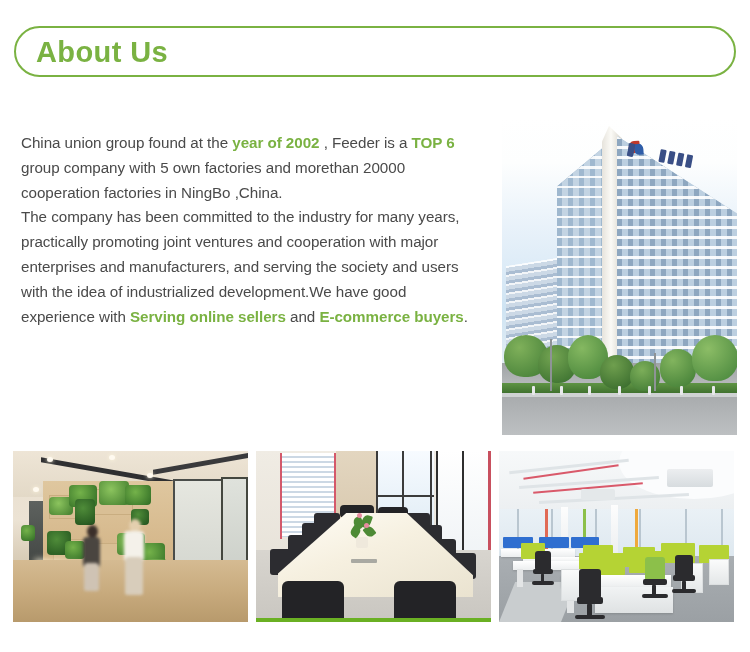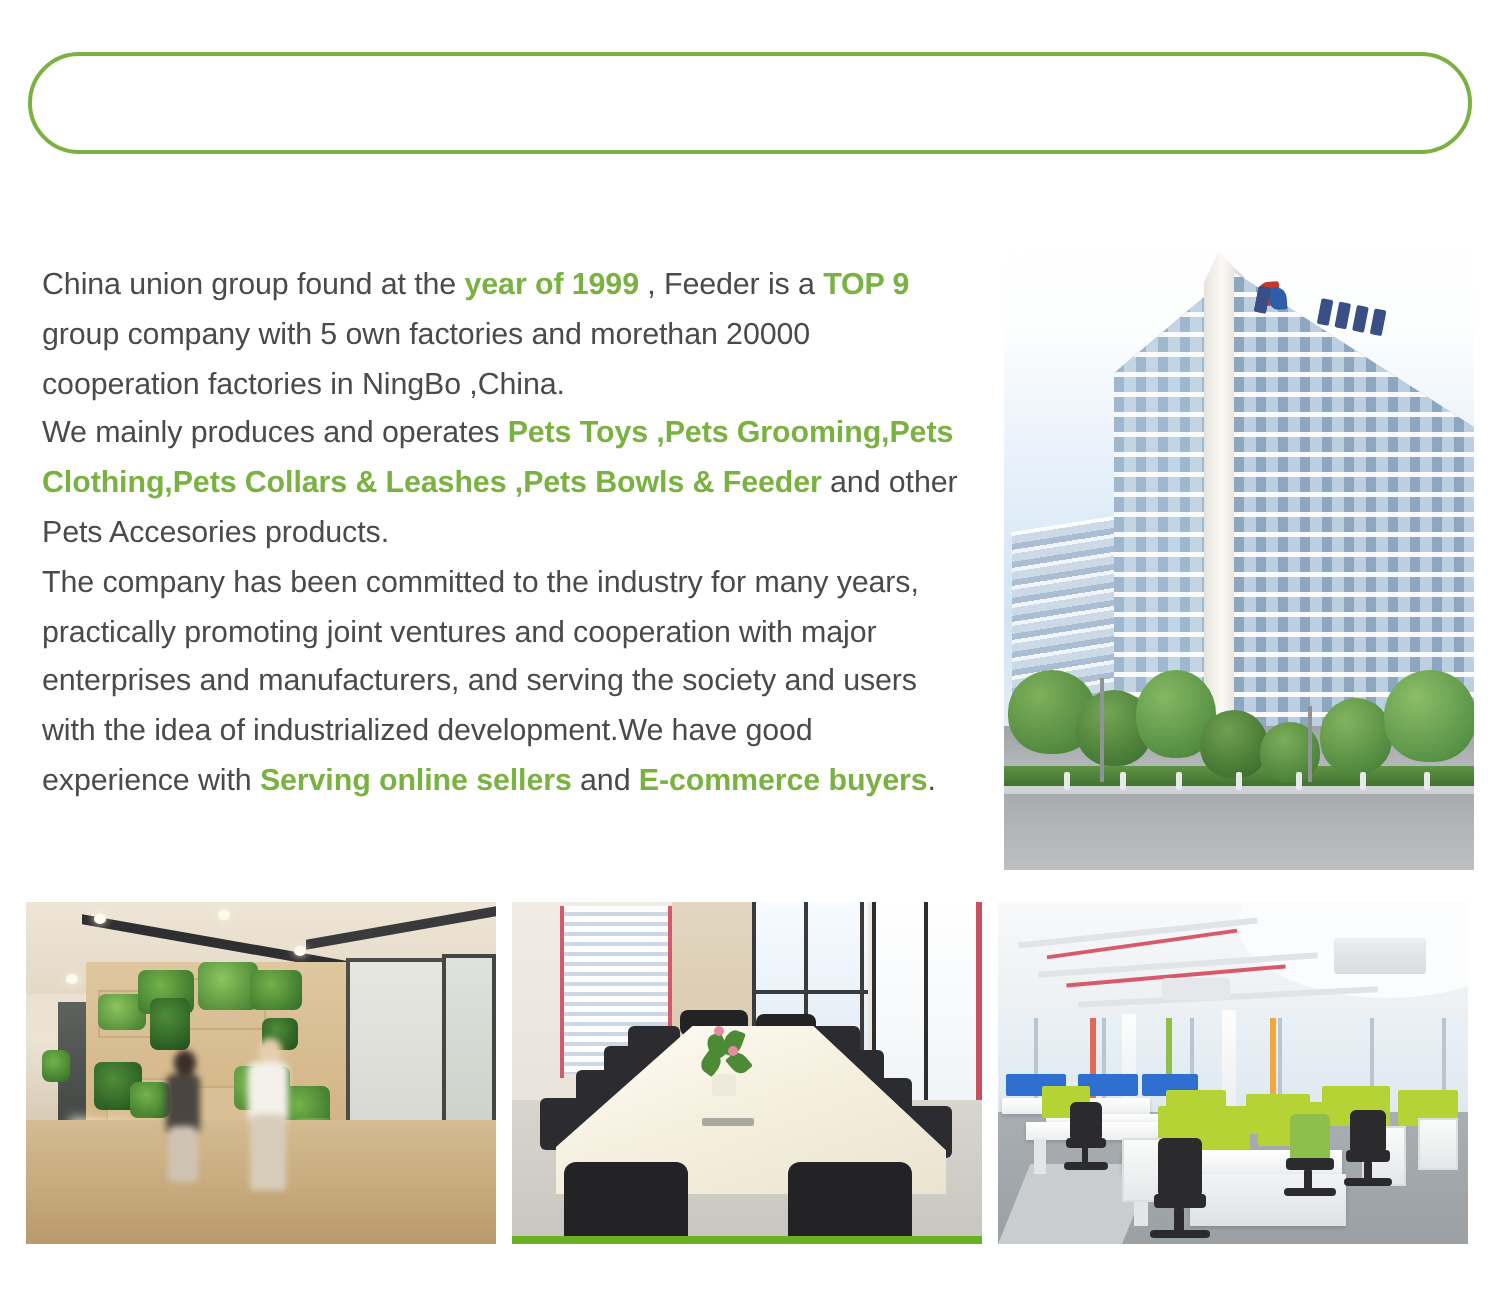--- a/index.html
+++ b/index.html
@@ -181,24 +181,24 @@
   .oc-back{position:absolute;border-radius:3px;}
   .oc-seat{position:absolute;background:#2b2b2e;border-radius:2px;}
   .ped{position:absolute;background:linear-gradient(180deg,#fafbfb,#e4e7e8);border:1px solid #dcdfe0;box-sizing:border-box;}
 </style>
 </head>
 <body>
 
 <div class="page">
 
   <div class="header-box"></div>
+  <div class="header-title">About Us</div>
 
   <div class="about-text">
-    <p><span>China union group found at the </span><span class="g">year of 1999</span><span> , Feeder is a </span><span class="g">TOP 9</span><span> group company with 5 own factories and morethan 20000 cooperation factories in NingBo ,China.</span></p>
-    <p><span>We mainly produces and operates </span><span class="g">Pets Toys ,Pets Grooming,Pets Clothing,Pets Collars &amp; Leashes ,Pets Bowls &amp; Feeder</span><span> and other Pets Accesories products.</span></p>
+    <p><span>China union group found at the </span><span class="g">year of 2002</span><span> , Feeder is a </span><span class="g">TOP 6</span><span> group company with 5 own factories and morethan 20000 cooperation factories in NingBo ,China.</span></p>
     <p><span>The company has been committed to the industry for many years, practically promoting joint ventures and cooperation with major enterprises and manufacturers, and serving the society and users with the idea of industrialized development.</span><span>We have good experience with </span><span class="g">Serving online sellers</span><span> and </span><span class="g">E-commerce buyers</span><span>.</span></p>
   </div>
 
   <div class="photo ph-building">
     <div class="bld-sky"></div>
     <div class="bld-left"></div>
     <div class="bld-left-band"></div>
     <div class="bld-faceL"></div>
     <div class="bld-spine"></div>
     <div class="bld-faceR"></div>

